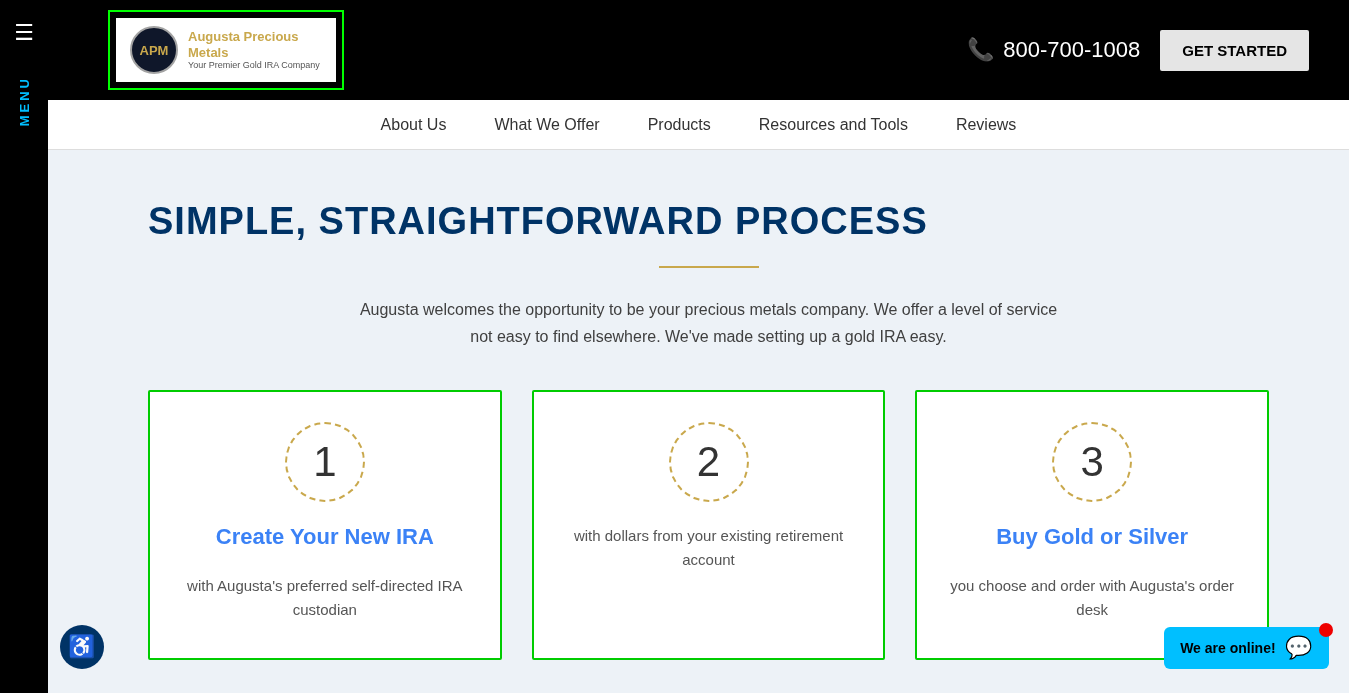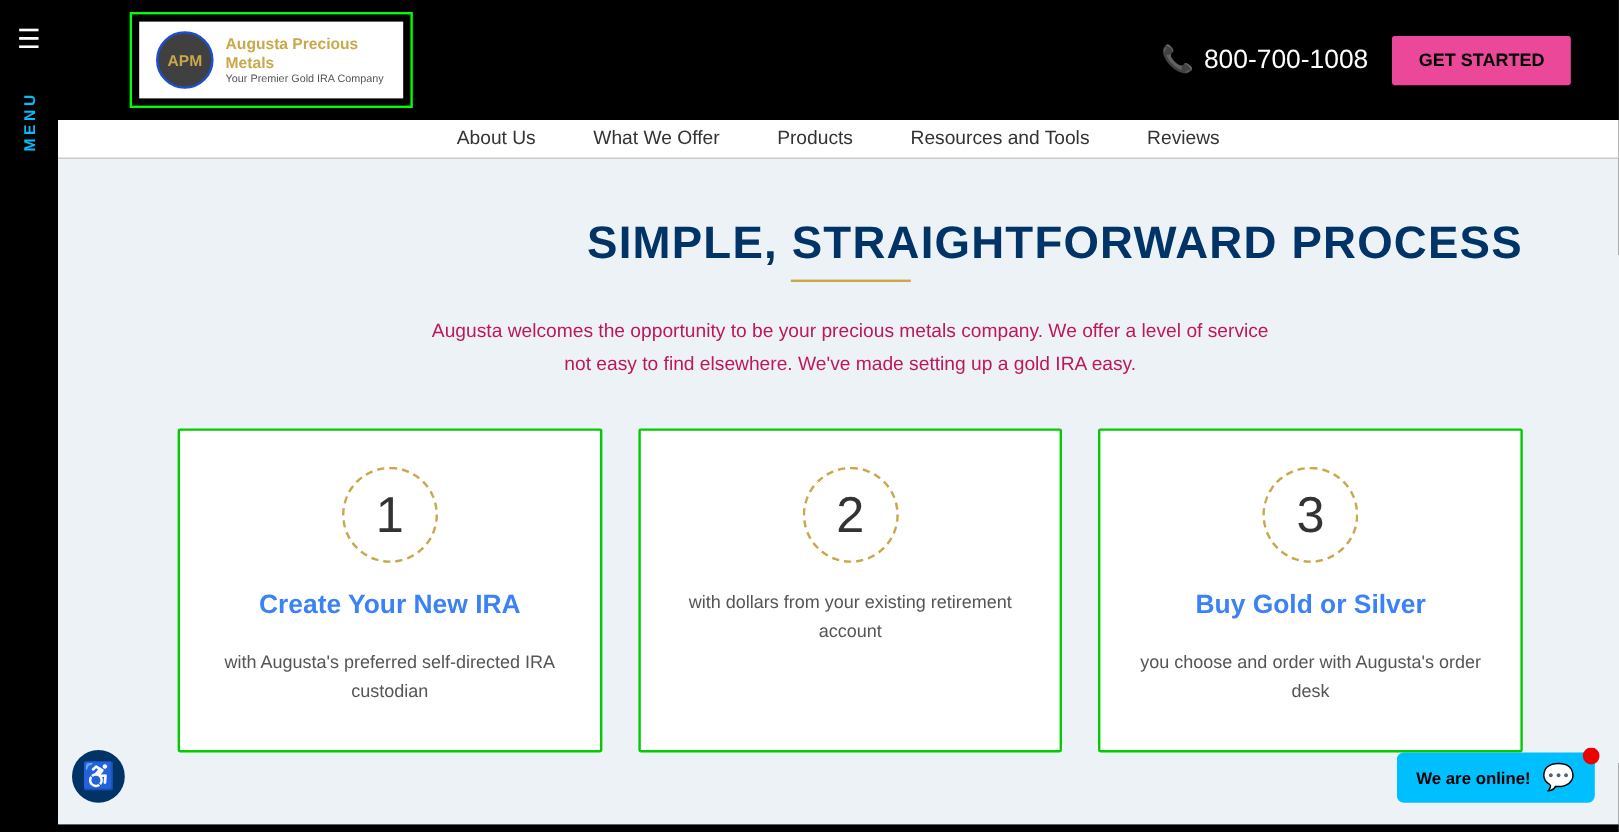--- a/index.html
+++ b/index.html
@@ -24,28 +24,28 @@
       padding: 8px 14px;
       display: flex;
       align-items: center;
       gap: 10px;
       width: 220px;
     }
     .logo-circle {
       width: 48px;
       height: 48px;
       border-radius: 50%;
-      background: #404040;
+      background: #0f172a;
       display: flex;
       align-items: center;
       justify-content: center;
       color: #c9a84c;
       font-weight: bold;
       font-size: 13px;
-      border: 2px solid #1d4ed8;
+      border: 2px solid #a3a3a3;
       flex-shrink: 0;
     }
     .logo-text-block { display: flex; flex-direction: column; }
     .logo-name { color: #c9a84c; font-size: 13px; font-weight: bold; line-height: 1.2; }
     .logo-tagline { color: #555; font-size: 9px; line-height: 1.2; }
 
     .top-right {
       display: flex;
       align-items: center;
       gap: 20px;
@@ -59,21 +59,21 @@
     .phone-icon {
       color: #00bfff;
       font-size: 22px;
     }
     .phone-number {
       color: #fff;
       font-size: 22px;
       font-weight: normal;
     }
     .get-started-btn {
-      background: #ec4899;
+      background: #e5e5e5;
       color: #000;
       font-weight: bold;
       font-size: 15px;
       padding: 12px 22px;
       border: none;
       cursor: pointer;
       white-space: nowrap;
       border-radius: 2px;
     }
 
@@ -106,21 +106,21 @@
       margin-top: 30px;
     }
 
     
     .navbar {
       background: #fff;
       display: flex;
       justify-content: center;
       align-items: center;
       padding: 0 60px;
-      height: 32px;
+      height: 50px;
       gap: 40px;
       border-bottom: 1px solid #ddd;
     }
     .nav-item {
       color: #333;
       font-size: 16px;
       font-weight: 500;
       cursor: pointer;
       text-decoration: none;
       padding: 0 4px;
@@ -128,36 +128,36 @@
 
     
     .main-content {
       background: #edf2f7;
       min-height: 540px;
       padding: 50px 80px 60px 100px;
       margin-left: 48px;
     }
 
     .section-title {
-      text-align: right;
+      text-align: left;
       font-size: 38px;
       font-weight: 900;
       color: #003366;
       letter-spacing: 1px;
-      margin-bottom: 8px;
+      margin-bottom: 23px;
     }
     .title-divider {
       width: 100px;
       height: 2px;
       background: #c9a84c;
       margin: 0 auto 28px auto;
     }
     .section-desc {
       text-align: center;
-      color: #be185d;
+      color: #404040;
       font-size: 16px;
       line-height: 1.7;
       max-width: 700px;
       margin: 0 auto 40px auto;
     }
 
     
     .cards-row {
       display: flex;
       gap: 30px;

